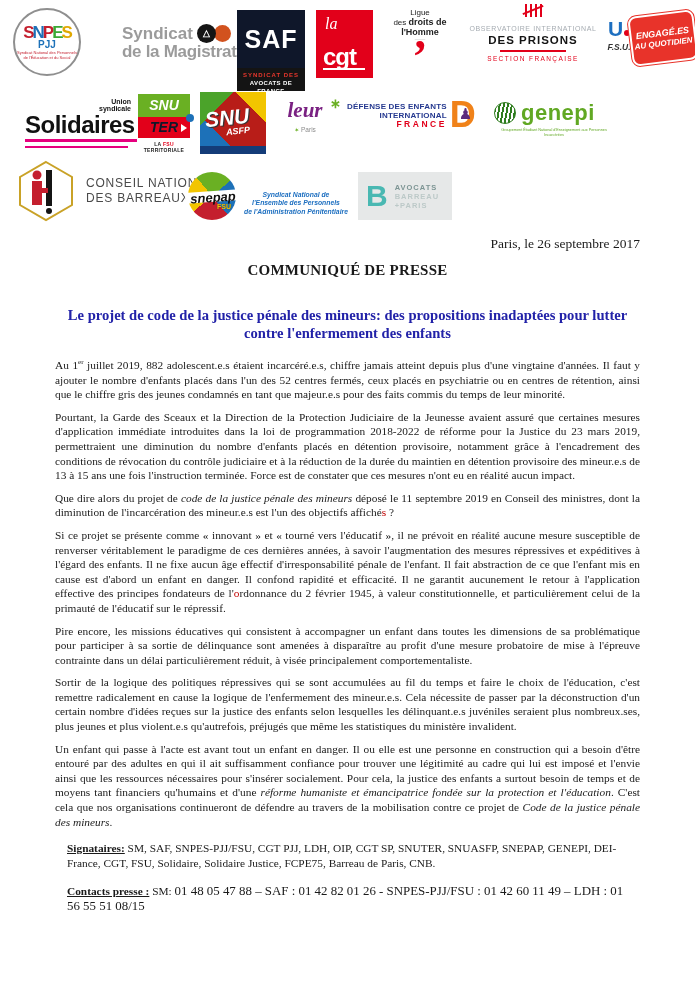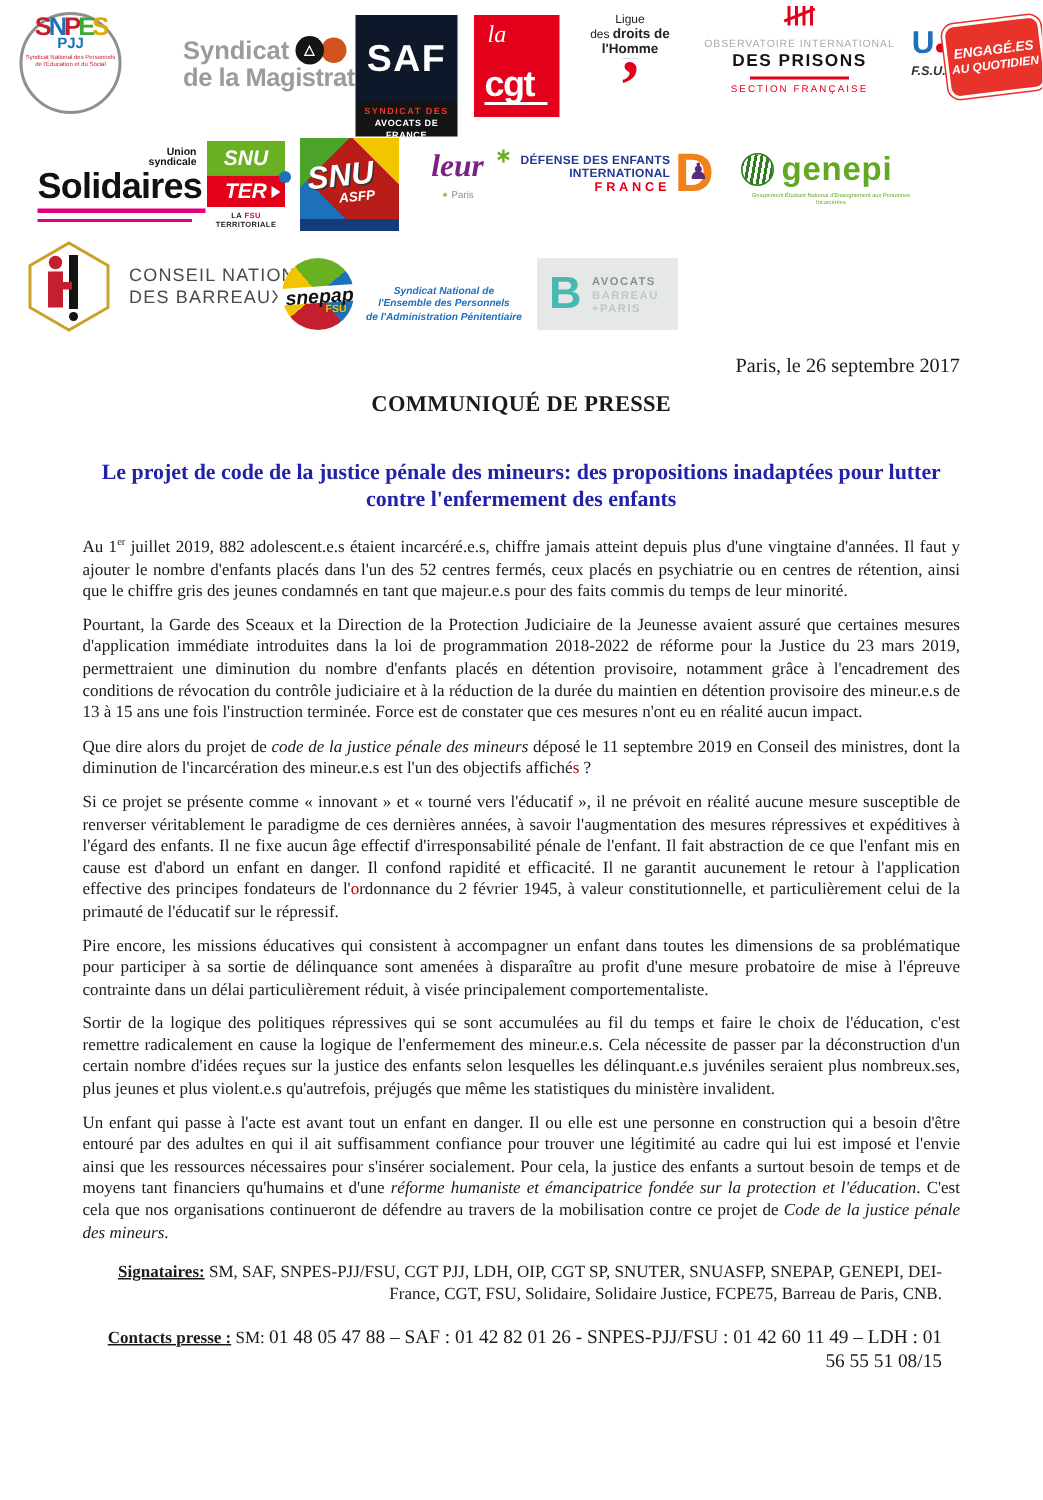--- a/index.html
+++ b/index.html
@@ -2,21 +2,21 @@
 <html lang="fr"><head>
 <meta charset="utf-8">
 <style>
   html,body{margin:0;padding:0;background:#fff;}
   .page{position:relative;width:695px;height:1000px;background:#fff;overflow:hidden;
         font-family:"Liberation Serif",serif;color:#1a1a1a;}
   .logo{position:absolute;font-family:"Liberation Sans",sans-serif;}
 
   
   .snpes{left:13px;top:8px;width:64px;height:64px;border:2px solid #8f8f8f;border-radius:50%;
-         display:flex;flex-direction:column;align-items:center;text-align:center;}
+         display:flex;flex-direction:column;align-items:center;justify-content:center;text-align:center;}
   .snpes .letters{font-weight:900;font-size:17px;letter-spacing:-2px;line-height:15px;}
   .snpes .letters b:nth-child(1){color:#c41f2e}.snpes .letters b:nth-child(2){color:#1d71b8}
   .snpes .letters b:nth-child(3){color:#c41f2e}.snpes .letters b:nth-child(4){color:#3aa935}
   .snpes .letters b:nth-child(5){color:#e0a800}
   .snpes .pjj{color:#1d71b8;font-weight:800;font-size:10px;line-height:10px;}
   .snpes .ring{color:#c41f2e;font-size:4px;line-height:5px;}
 
   .smag{left:82px;top:24px;color:#9b9b9b;font-weight:800;line-height:18px;padding-left:40px;}
   .smag .l1{font-size:17px;display:flex;align-items:center;gap:4px;}
   .smag .l2{font-size:17px;letter-spacing:-0.3px;}
@@ -67,21 +67,21 @@
 
   
   .soli{left:25px;top:98px;width:112px;color:#111;}
   .soli .union{text-align:right;font-weight:700;font-size:7px;line-height:7px;padding-right:6px;}
   .soli .name{font-weight:900;font-size:24px;letter-spacing:-0.5px;line-height:26px;}
   .soli .p1,.soli .p2{height:2.5px;background:#e6007e;}
   .soli .p1{margin-top:1px;} .soli .p2{margin-top:4px;width:92%;}
 
   .snuter{left:138px;top:94px;width:52px;text-align:center;}
   .snuter .snu{background:#6ab023;color:#fff;font-style:italic;font-weight:900;font-size:14px;height:23px;line-height:23px;}
-  .snuter .ter{background:#e2001a;color:#ffffff;font-style:italic;font-weight:900;font-size:14px;height:21px;line-height:21px;position:relative;}
+  .snuter .ter{background:#e2001a;color:#0f172a;font-style:italic;font-weight:900;font-size:14px;height:21px;line-height:21px;position:relative;}
   .snuter .ter::after{content:"";position:absolute;right:3px;top:7px;border-left:6px solid #fff;border-top:4px solid transparent;border-bottom:4px solid transparent;}
   .snuter .blue{position:absolute;right:-4px;top:20px;width:8px;height:8px;background:#1d71b8;border-radius:50%;}
   .snuter .sub{font-size:5px;font-weight:800;color:#222;margin-top:3px;letter-spacing:0.3px;}
   .snuter .sub em{color:#e2001a;font-style:normal;}
 
   .snuasfp{left:200px;top:92px;width:66px;height:62px;overflow:hidden;position:absolute;
            background:linear-gradient(135deg,#4ba32a 0 26%,transparent 26%),
                       linear-gradient(225deg,#f2c500 0 24%,transparent 24%),
                       linear-gradient(45deg,#1d71b8 0 30%,transparent 30%),#b81d18;color:#fff;}
   .snuasfp .big{position:absolute;left:5px;top:14px;font-style:italic;font-weight:900;font-size:21px;transform:rotate(-6deg);text-shadow:1px 1px 0 #333;}
@@ -128,21 +128,21 @@
   .bp .l1{color:#7c9493;} .bp .l2,.bp .l3{color:#bcc9c8;}
 
   
   .content{position:absolute;left:55px;top:236px;width:585px;}
   .dateline{text-align:right;font-size:13.5px;margin:0 0 10px 0;}
   .kicker{text-align:center;font-weight:700;font-size:15px;letter-spacing:0.2px;margin:0 0 28px 0;}
   .title{text-align:center;font-weight:700;font-size:14.6px;line-height:17.5px;color:#2222a8;margin:0 0 16px 0;}
   .content p.body{font-size:11.35px;line-height:14.6px;text-align:justify;margin:0 0 8px 0;}
   .signataires{margin-top:20px;}
   .contacts{margin-top:1px;}
-  .content p.meta{font-size:11.35px;line-height:15.2px;text-align:right;margin:12px;}
+  .content p.meta{font-size:11.35px;line-height:15.2px;text-align:left;margin:12px;}
   .seg-i{font-style:italic;} .seg-b{font-weight:700;} .seg-u{text-decoration:underline;}
   .seg-red{color:#c00000;} .seg-lg{font-size:12.9px;}
   sup{font-size:7px;line-height:0;}
 </style>
 </head>
 <body>
 
 <div class="page">
 
   <div class="logo snpes">

